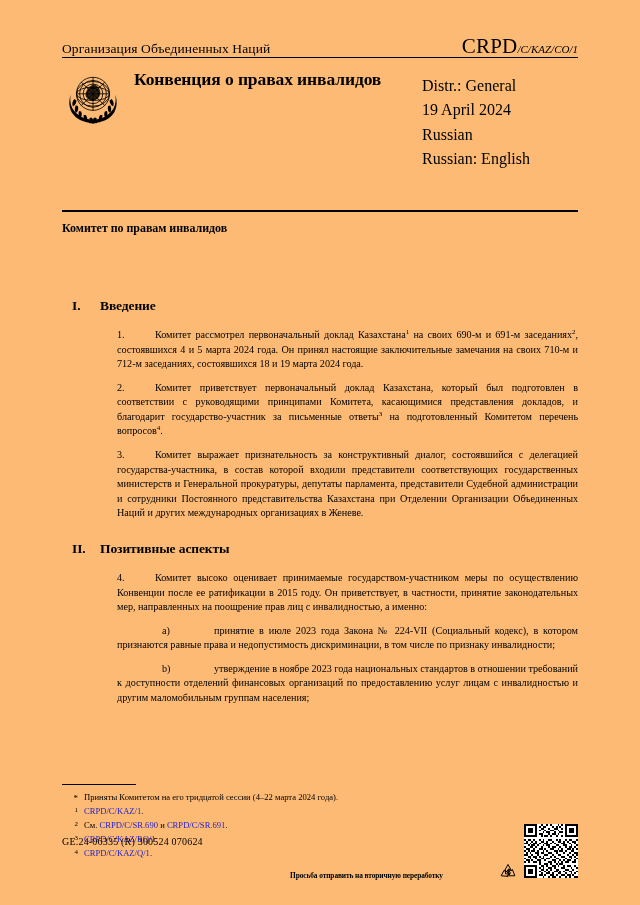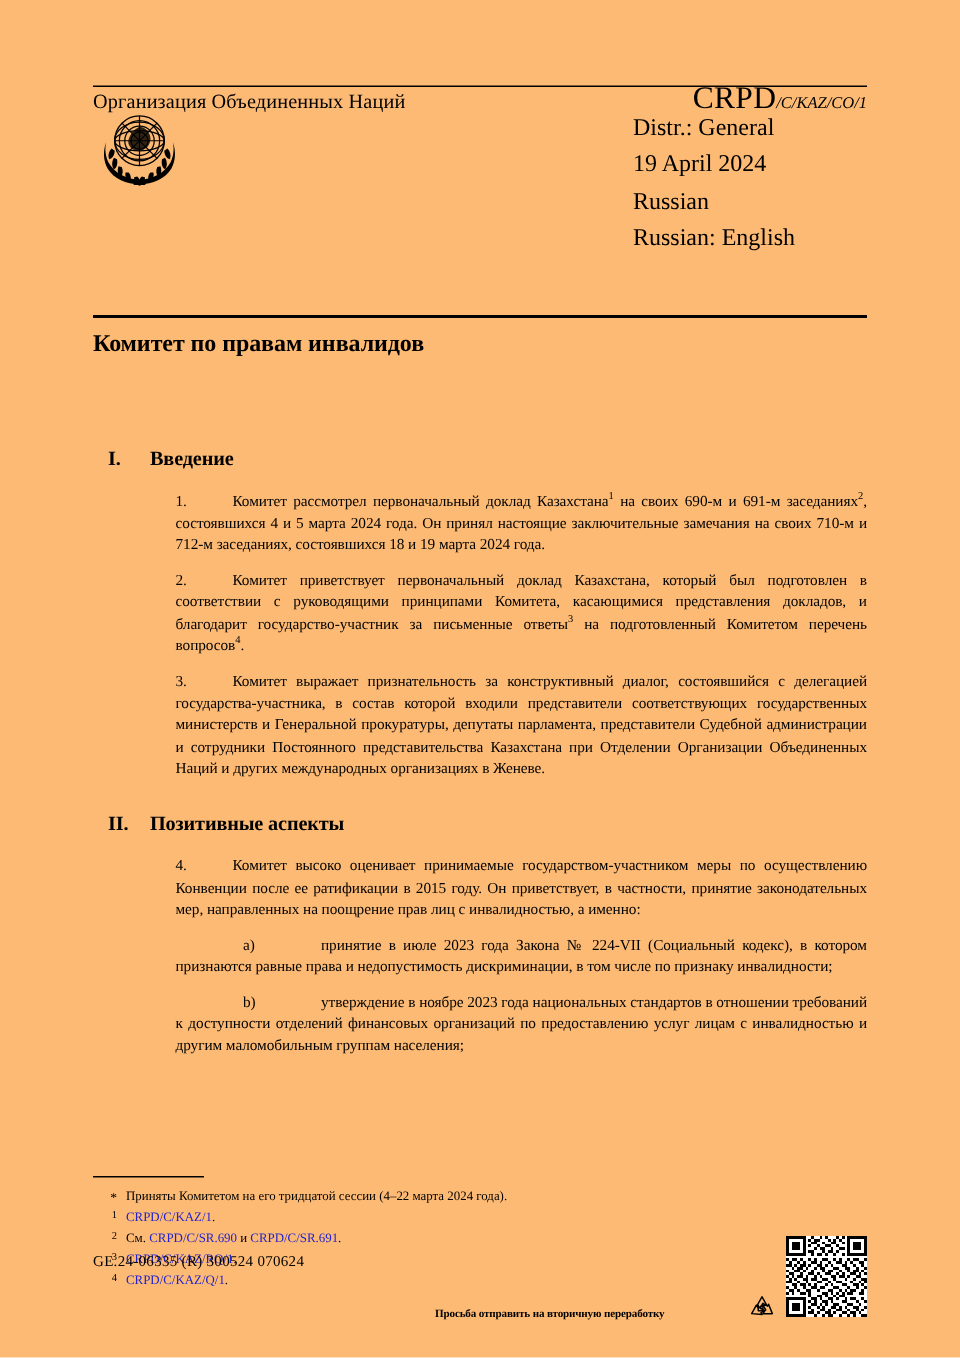--- a/index.html
+++ b/index.html
@@ -34,21 +34,20 @@
   .org-name {
     font-size: 13.5px;
     letter-spacing: 0.1px;
     line-height: 1.1;
     white-space: nowrap;
   }
   .symbol {
     white-space: nowrap;
     text-align: right;
     line-height: 1;
-    margin-top: 19px;
   }
   .symbol .sym-main {
     font-size: 21px;
     letter-spacing: 0.2px;
   }
   .symbol .sym-sub {
     font-size: 11px;
     font-style: italic;
     letter-spacing: 0px;
   }
@@ -102,21 +101,21 @@
     width: 516px;
     height: 0;
     border-top: 2.6px solid #000;
   }
 
   
   .committee {
     position: absolute;
     left: 62px;
     top: 221px;
-    font-size: 16px;
+    font-size: 12px;
     font-weight: bold;
     letter-spacing: -0.05px;
   }
   .doc-title {
     position: absolute;
     left: 117px;
     top: 250px;
     width: 400px;
     font-size: 14.5px;
     font-weight: bold;
@@ -286,20 +285,21 @@
         <path d="M53 93 c0 5 3 10 7 11 c2 -4 0 -10 -3 -12 Z"></path>
         <path d="M96 56 c4 4 5 10 3 14 c-4 -1 -7 -6 -7 -11 Z"></path>
         <path d="M93 68 c3 5 3 11 0 15 c-4 -2 -5 -8 -4 -13 Z"></path>
         <path d="M87 79 c2 5 1 11 -2 14 c-4 -3 -4 -9 -2 -13 Z"></path>
         <path d="M78 87 c1 5 -1 11 -5 13 c-3 -4 -2 -10 1 -13 Z"></path>
         <path d="M67 93 c0 5 -3 10 -7 11 c-2 -4 0 -10 3 -12 Z"></path>
         <rect x="52" y="100" width="16" height="3" rx="1.4"></rect>
       </g>
     </svg>
 
+    <div class="conv-title">Конвенция о правах инвалидов</div>
 
     <div class="distr-block">
       <div>Distr.: General</div>
       <div>19 April 2024</div>
       <div>Russian</div>
       <div>Russian: English</div>
     </div>
   </div>
 
   <div class="rule-thick"></div>

